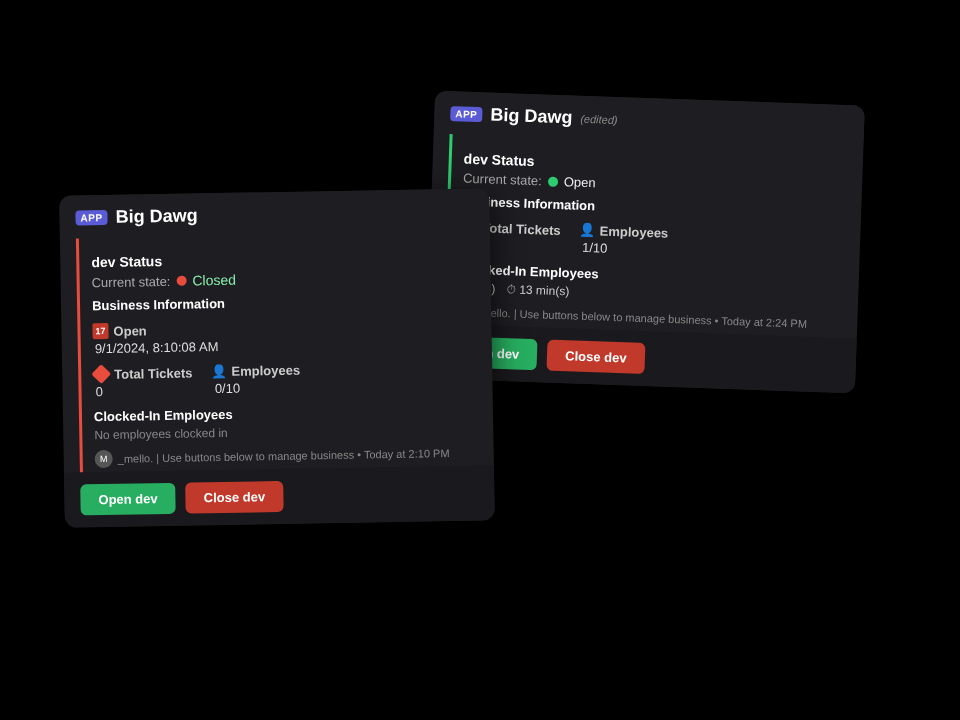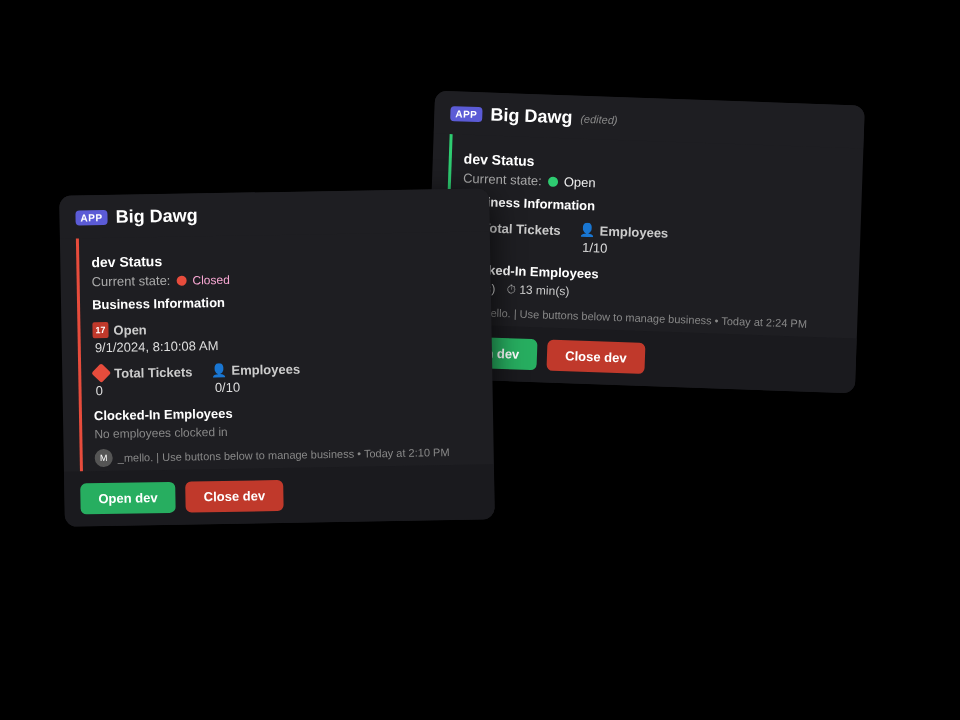--- a/index.html
+++ b/index.html
@@ -336,21 +336,21 @@
     <span class="app-badge">APP</span>
     <span class="card-title">Big Dawg</span>
   </div>
 
   <div class="card-body-wrapper">
     <div class="left-border-red">
       <div class="section-title">dev Status</div>
       <div class="status-row">
         <span style="color:#aaa; font-size:13px;">Current state:</span>
         <span class="status-dot status-dot-red"></span>
-        <span style="font-size:12px;color:#f9a8d4;">Closed</span>
+        <span style="font-size:14px;color:#86efac;">Closed</span>
       </div>
       <div class="business-info-title">Business Information</div>
 
       <div class="info-row">
         <div class="info-item">
           <div class="info-label">
             <span class="icon-calendar">17</span>
             <span>Open</span>
           </div>
           <div class="info-value">9/1/2024, 8:10:08 AM</div>

